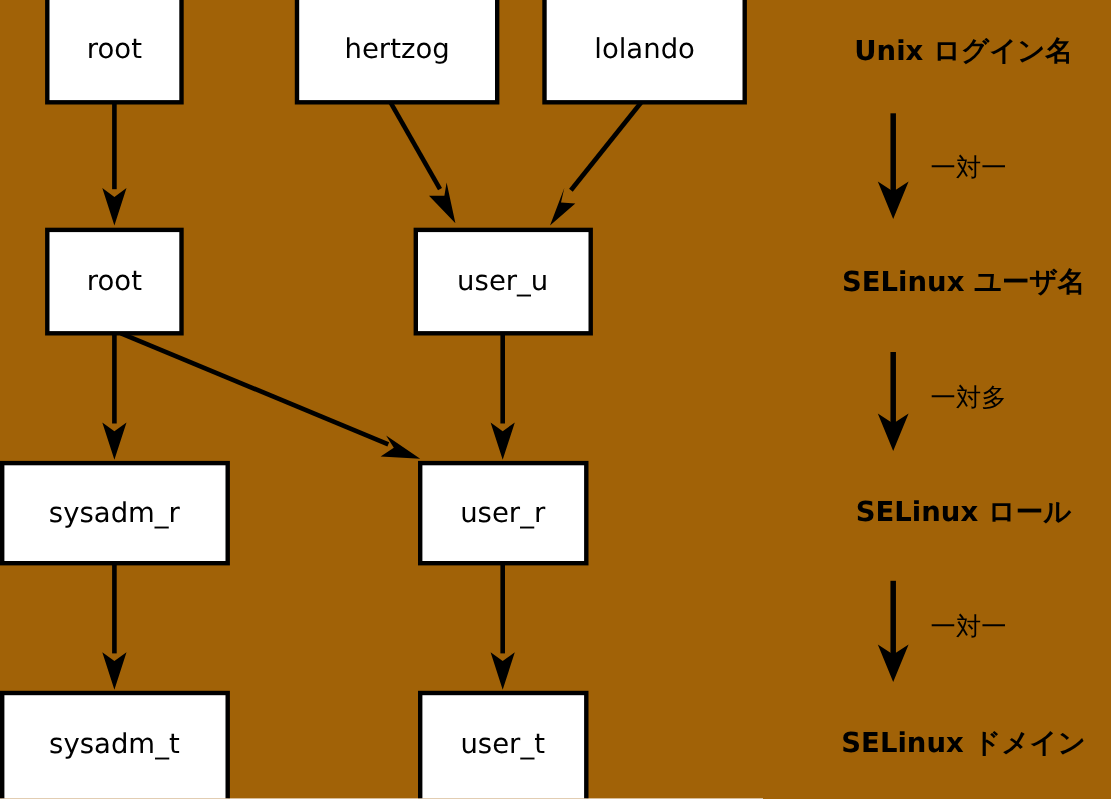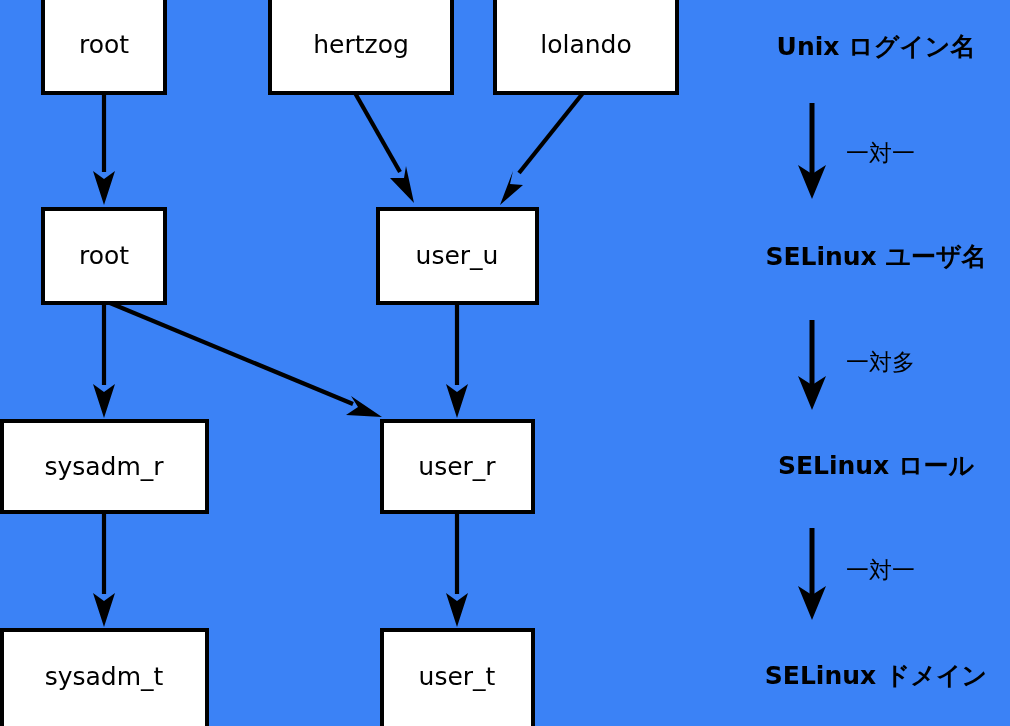--- a/index.html
+++ b/index.html
@@ -10,21 +10,21 @@
   body {
     width: 1010px;
     height: 726px;
     overflow: hidden;
     font-family: "DejaVu Sans", "Liberation Sans", sans-serif;
   }
   #diagram-root {
     position: relative;
     width: 1010px;
     height: 726px;
-    background: #3b82f6;
+    background: #a16207;
   }
   svg#diagram-canvas {
     position: absolute;
     top: 0;
     left: 0;
     width: 1010px;
     height: 726px;
     display: block;
   }
   .node-box {

